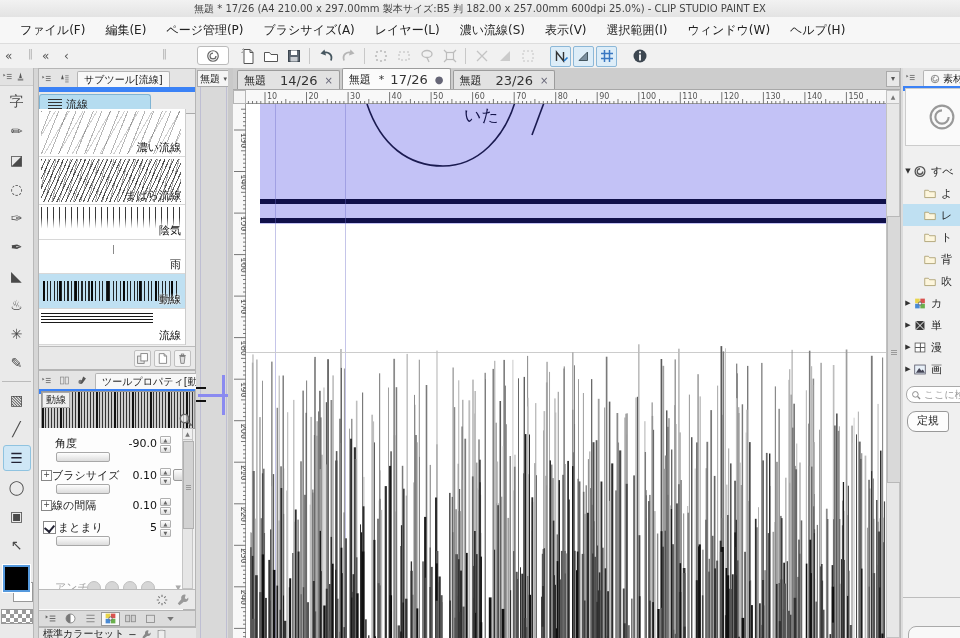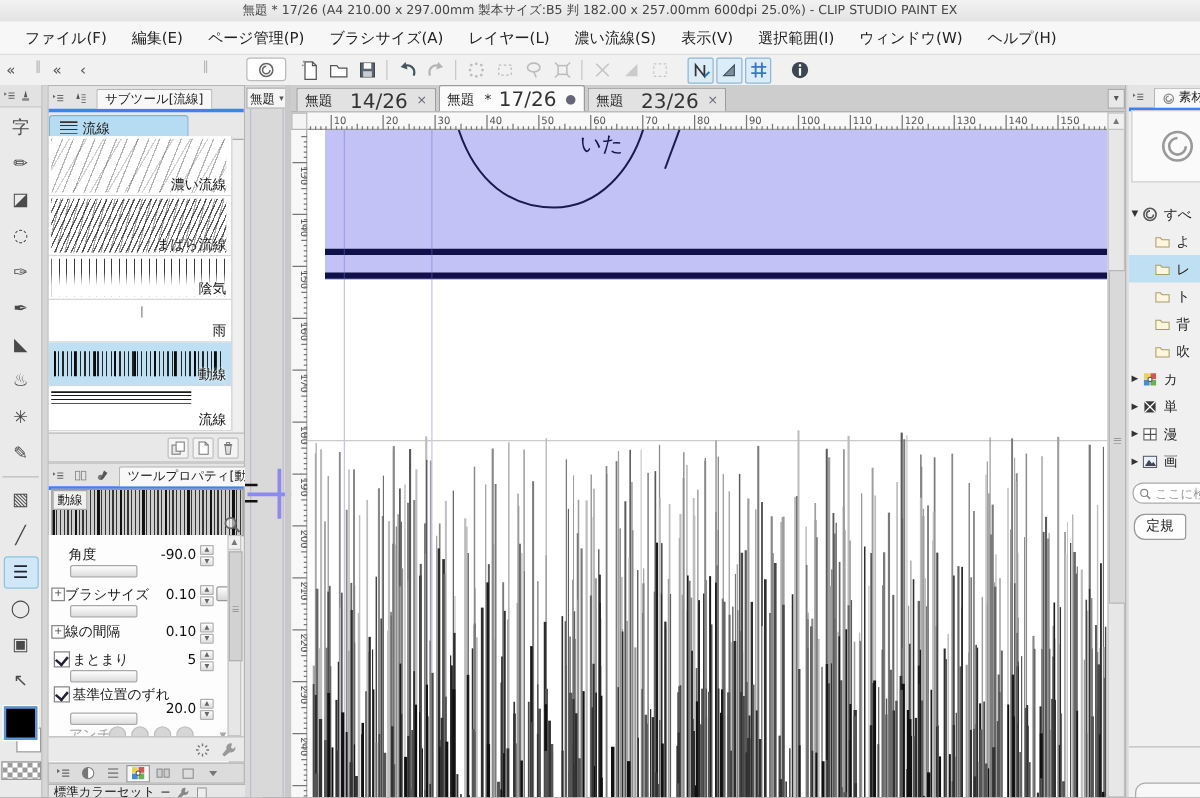--- a/index.html
+++ b/index.html
@@ -27,38 +27,38 @@
   .tsep{width:1px;height:16px;background:#c8c8c8;margin:0 4px;display:inline-block;}
   .tgap{width:10px;display:inline-block;}
   
   .tabbar{position:absolute;left:233px;top:68px;width:667px;height:22px;background:#cdcdcd;border-bottom:1px solid #a8a8a8;
           display:flex;align-items:flex-end;padding-left:4px;box-sizing:border-box;}
   .dtab{height:19px;border:1px solid #9c9c9c;border-bottom:none;background:#e2e2e2;margin-right:2px;
         display:flex;align-items:center;font-size:11px;padding:0 6px;border-radius:2px 2px 0 0;box-sizing:border-box;}
   .dtab.on{background:#fbfbfb;height:21px;}
   .dtab .t{margin-right:8px;}
   .dtab .m{margin-right:6px;color:#333;}
-  .dtab .p{color:#333;margin-right:7px;font-size:16px;}
+  .dtab .p{color:#333;margin-right:7px;font-size:13px;}
   .dtab .x{color:#667;font-size:10px;}
   .tab-overflow{position:absolute;left:886px;top:71px;width:14px;height:16px;border:1px solid #aaa;background:#e8e8e8;
                 font-size:8px;color:#555;padding:0;line-height:14px;}
   
   .toolpal{position:absolute;left:0;top:68px;width:33px;height:570px;background:#eaeaea;border-right:1px solid #b9b9b9;}
   .pal-head{height:17px;border-bottom:1px solid #ccc;display:flex;align-items:center;gap:2px;padding-left:2px;background:#e2e2e2;}
   .pal-head svg{width:11px;height:11px;}
   .tool{width:26px;height:24px;margin:3px auto 2px auto;display:flex;align-items:center;justify-content:center;
         font-size:14px;color:#4a4a4a;border:1px solid transparent;border-radius:3px;}
   .tool.sel{background:#cfe7f6;border-color:#8fc3e0;color:#223;}
   .tdiv{height:1px;background:#bbb;margin:5px 2px;}
   .swatch-fg{position:absolute;left:3px;top:497px;width:23px;height:23px;background:#000;border:2px solid #5599dd;outline:1px solid #fff;}
   .swatch-bg{position:absolute;left:13px;top:514px;width:18px;height:18px;background:#fff;border:1px solid #999;z-index:-0;}
   .swatch-tr{position:absolute;left:1px;top:541px;width:30px;height:13px;border:1px solid #999;
              background-image:conic-gradient(#9a9a9a 25%,#fff 0 50%,#9a9a9a 0 75%,#fff 0);background-size:8px 8px;}
   
-  .phead{height:18px;background:#e4e4e4;border-bottom:3px solid #3b82f6;display:flex;align-items:center;gap:7px;padding-left:2px;}
+  .phead{height:18px;background:#e4e4e4;border-bottom:5px solid #3b82f6;display:flex;align-items:center;gap:7px;padding-left:2px;}
   .phead svg{width:11px;height:11px;flex:0 0 auto;}
   .ptab{background:#f8f8f8;border:1px solid #b5b5b5;border-bottom:none;height:15px;line-height:15px;
         padding:0 6px;font-size:10px;margin-top:2px;border-radius:2px 2px 0 0;white-space:nowrap;}
   
   .subtool{position:absolute;left:38px;top:68px;width:158px;height:302px;background:#efefef;border:1px solid #b5b5b5;box-sizing:border-box;}
   .grouptab{height:21px;background:#e8e8e8;border-bottom:1px solid #aaa;display:flex;align-items:flex-end;}
   .gtab{display:flex;align-items:center;gap:4px;background:#b5dcf0;border:1px solid #7fb4d4;border-bottom:none;
         height:19px;padding:0 8px;font-size:11px;border-radius:3px 3px 0 0;width:112px;box-sizing:border-box;}
   .gtab .gic{width:14px;height:10px;background:repeating-linear-gradient(to bottom,#333 0 1px,transparent 1px 3px);}
   #subtool-list{position:absolute;left:0;top:40px;width:146px;bottom:24px;background:#fff;border-right:1px solid #ccc;overflow:hidden;}
@@ -503,30 +503,20 @@
         </div>
         <div class="prow" style="top: 92px;">
           <span class="checkbox"></span>
           <span class="plabel chk">まとまり</span>
           <span class="pvalue" style="top:1px">5</span>
           <span class="spinner" style="top:0px">
             <i>▲</i>
             <i>▼</i>
           </span>
           <div class="slider" style="top:16px"></div>
-        </div>
-        <div class="prow" style="top: 120px;">
-          <span class="checkbox"></span>
-          <span class="plabel chk">基準位置のずれ</span>
-          <span class="pvalue" style="top:12px">20.0</span>
-          <span class="spinner" style="top:11px">
-            <i>▲</i>
-            <i>▼</i>
-          </span>
-          <div class="slider" style="top:22px"></div>
         </div>
         <div class="prow" style="top: 152px;">
           <span class="plabel off">アンチ</span>
           <span class="aacircle" style="left:48px"></span>
           <span class="aacircle" style="left:66px"></span>
           <span class="aacircle" style="left:84px"></span>
           <span class="aacircle" style="left:102px"></span>
           <span class="aadrop">▼</span>
         </div>
       </div>

